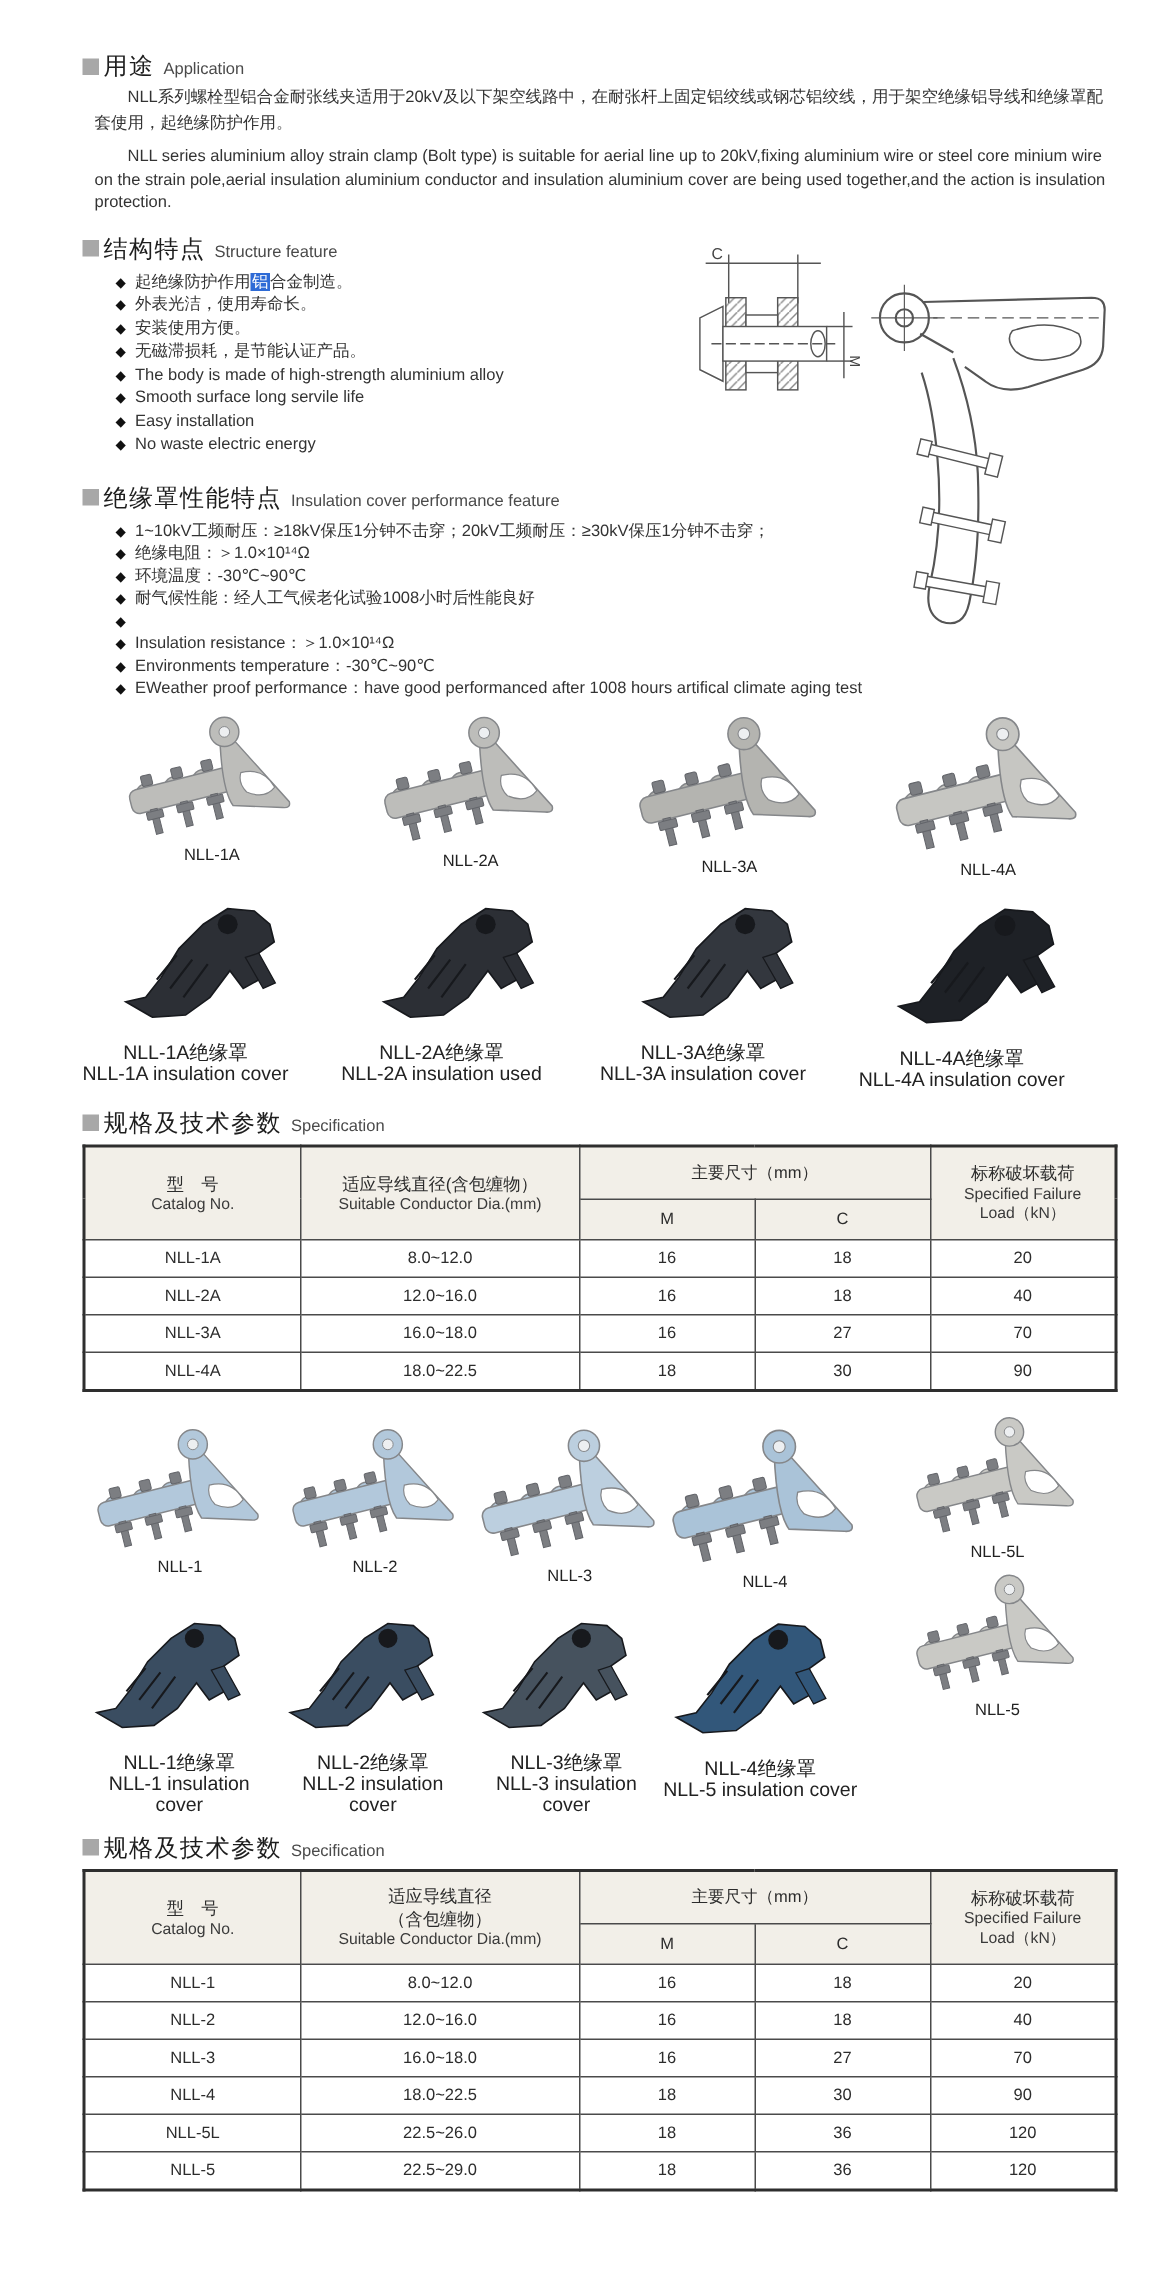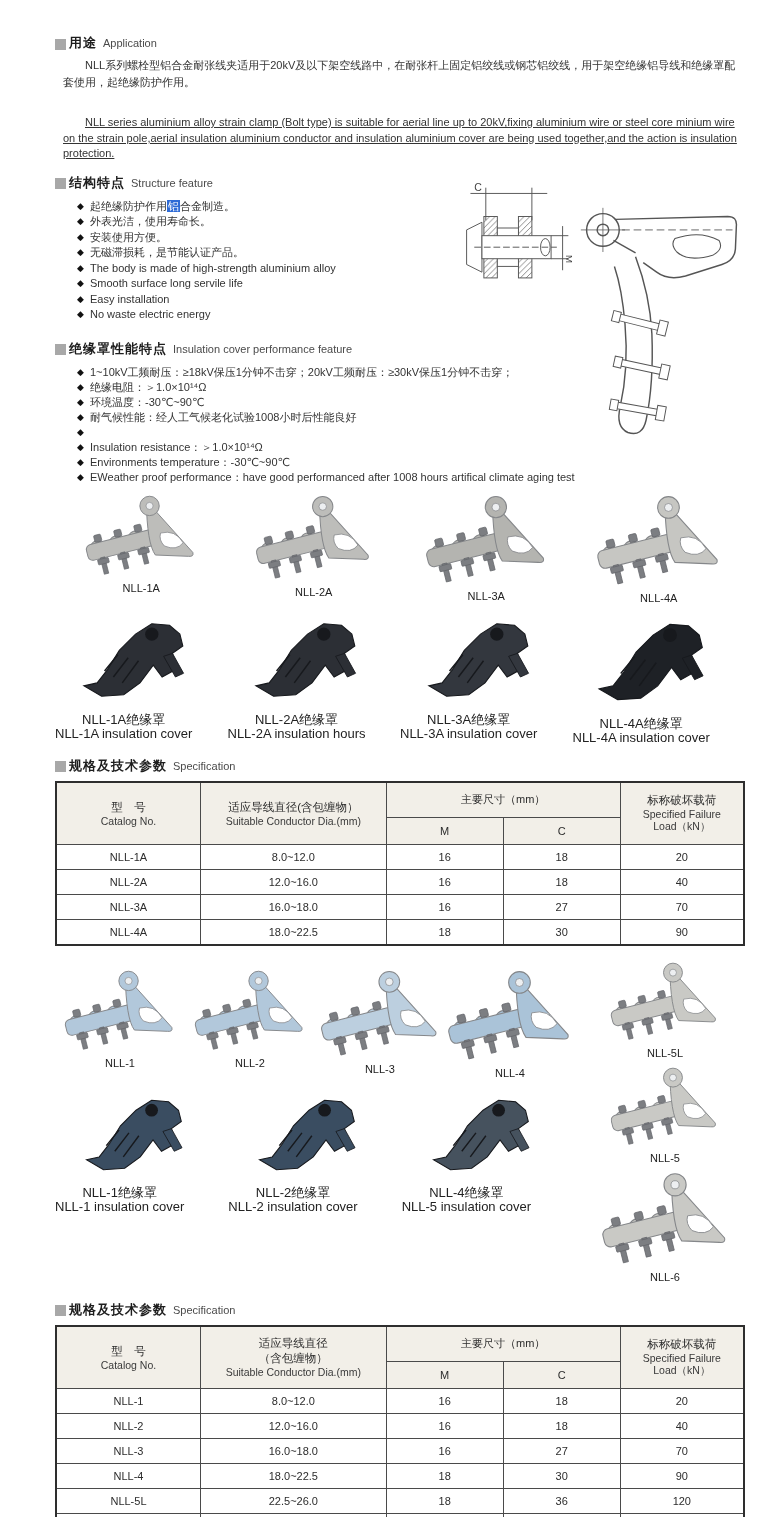--- a/index.html
+++ b/index.html
@@ -2,26 +2,26 @@
 <html><head>
 <meta charset="utf-8">
 <style>
   html,body{margin:0;padding:0;background:#fff;}
   body{width:780px;height:1517px;overflow:hidden;font-family:"Liberation Sans","DejaVu Sans",sans-serif;color:#333;}
   .page{position:relative;width:780px;height:1517px;padding:34px 35px 0 55px;box-sizing:border-box;}
 
   
   .sec-head{display:flex;align-items:baseline;height:20px;margin-bottom:2px;}
   .sq{width:11px;height:11px;background:#a8a8a8;display:inline-block;margin-right:3px;align-self:center;}
-  .sh-zh{font-weight:bold;font-size:13px;color:#1d1d1d;letter-spacing:1px;}
+  .sh-zh{font-weight:normal;font-size:16px;color:#1d1d1d;letter-spacing:1px;}
   .sh-en{font-size:11px;color:#4a4a4a;margin-left:6px;}
 
   
   .para{font-size:11px;line-height:17px;color:#333;text-indent:2em;margin:3px 0 0 8px;width:676px;}
-  .para.en{line-height:15.5px;margin-top:24px;text-decoration:underline;}
+  .para.en{line-height:15.5px;margin-top:6px;}
 
   
   .blist{margin:5px 0 0 22px;}
   .bullet{display:flex;font-size:11px;line-height:15.5px;color:#333;}
   .bmark{width:13px;flex:none;font-size:9px;color:#111;}
   .hl{background:#2e6bd6;color:#fff;padding:0 1px;}
 
   .mid-wrap{position:relative;}
   .mid-wrap .text-col{width:430px;}
   .insul .bullet{line-height:15px;}
@@ -314,21 +314,21 @@
           <div>NLL-1A insulation cover</div>
         </div>
       </div>
 
       <div class="pcell">
         <svg class="p-img" viewBox="0 0 180 130">
           <use href="#sym-cover"></use>
         </svg>
         <div class="plabel2">
           <div>NLL-2A绝缘罩</div>
-          <div>NLL-2A insulation hours</div>
+          <div>NLL-2A insulation used</div>
         </div>
       </div>
 
       <div class="pcell">
         <svg class="p-img" viewBox="0 0 180 130">
           <use href="#sym-cover"></use>
         </svg>
         <div class="plabel2">
           <div>NLL-3A绝缘罩</div>
           <div>NLL-3A insulation cover</div>
@@ -466,20 +466,29 @@
           <div class="pcell">
             <svg class="p-img" viewBox="0 0 180 130">
               <use href="#sym-cover"></use>
             </svg>
             <div class="plabel2">
               <div>NLL-2绝缘罩</div>
               <div>NLL-2 insulation cover</div>
             </div>
           </div>
 
+          <div class="pcell">
+            <svg class="p-img" viewBox="0 0 180 130">
+              <use href="#sym-cover"></use>
+            </svg>
+            <div class="plabel2">
+              <div>NLL-3绝缘罩</div>
+              <div>NLL-3 insulation cover</div>
+            </div>
+          </div>
 
           <div class="pcell">
             <svg class="p-img" viewBox="0 0 180 130">
               <use href="#sym-cover"></use>
             </svg>
             <div class="plabel2">
               <div>NLL-4绝缘罩</div>
               <div>NLL-5 insulation cover</div>
             </div>
           </div>
@@ -490,26 +499,20 @@
         <svg class="p-img" viewBox="0 0 180 130">
             <use href="#sym-clamp"></use>
           </svg>
         <div class="plabel">NLL-5L</div>
       </div>
       <div class="side-item">
         <svg class="p-img" viewBox="0 0 180 130">
             <use href="#sym-clamp"></use>
           </svg>
         <div class="plabel">NLL-5</div>
-      </div>
-      <div class="side-item">
-        <svg class="p-img" viewBox="0 0 180 130">
-            <use href="#sym-clamp"></use>
-          </svg>
-        <div class="plabel">NLL-6</div>
       </div>
     </div>
   </div>
 
   <div class="spec">
     <div class="sec-head">
       <span class="sq"></span>
       <span class="sh-zh">规格及技术参数</span>
       <span class="sh-en">Specification</span>
     </div>

